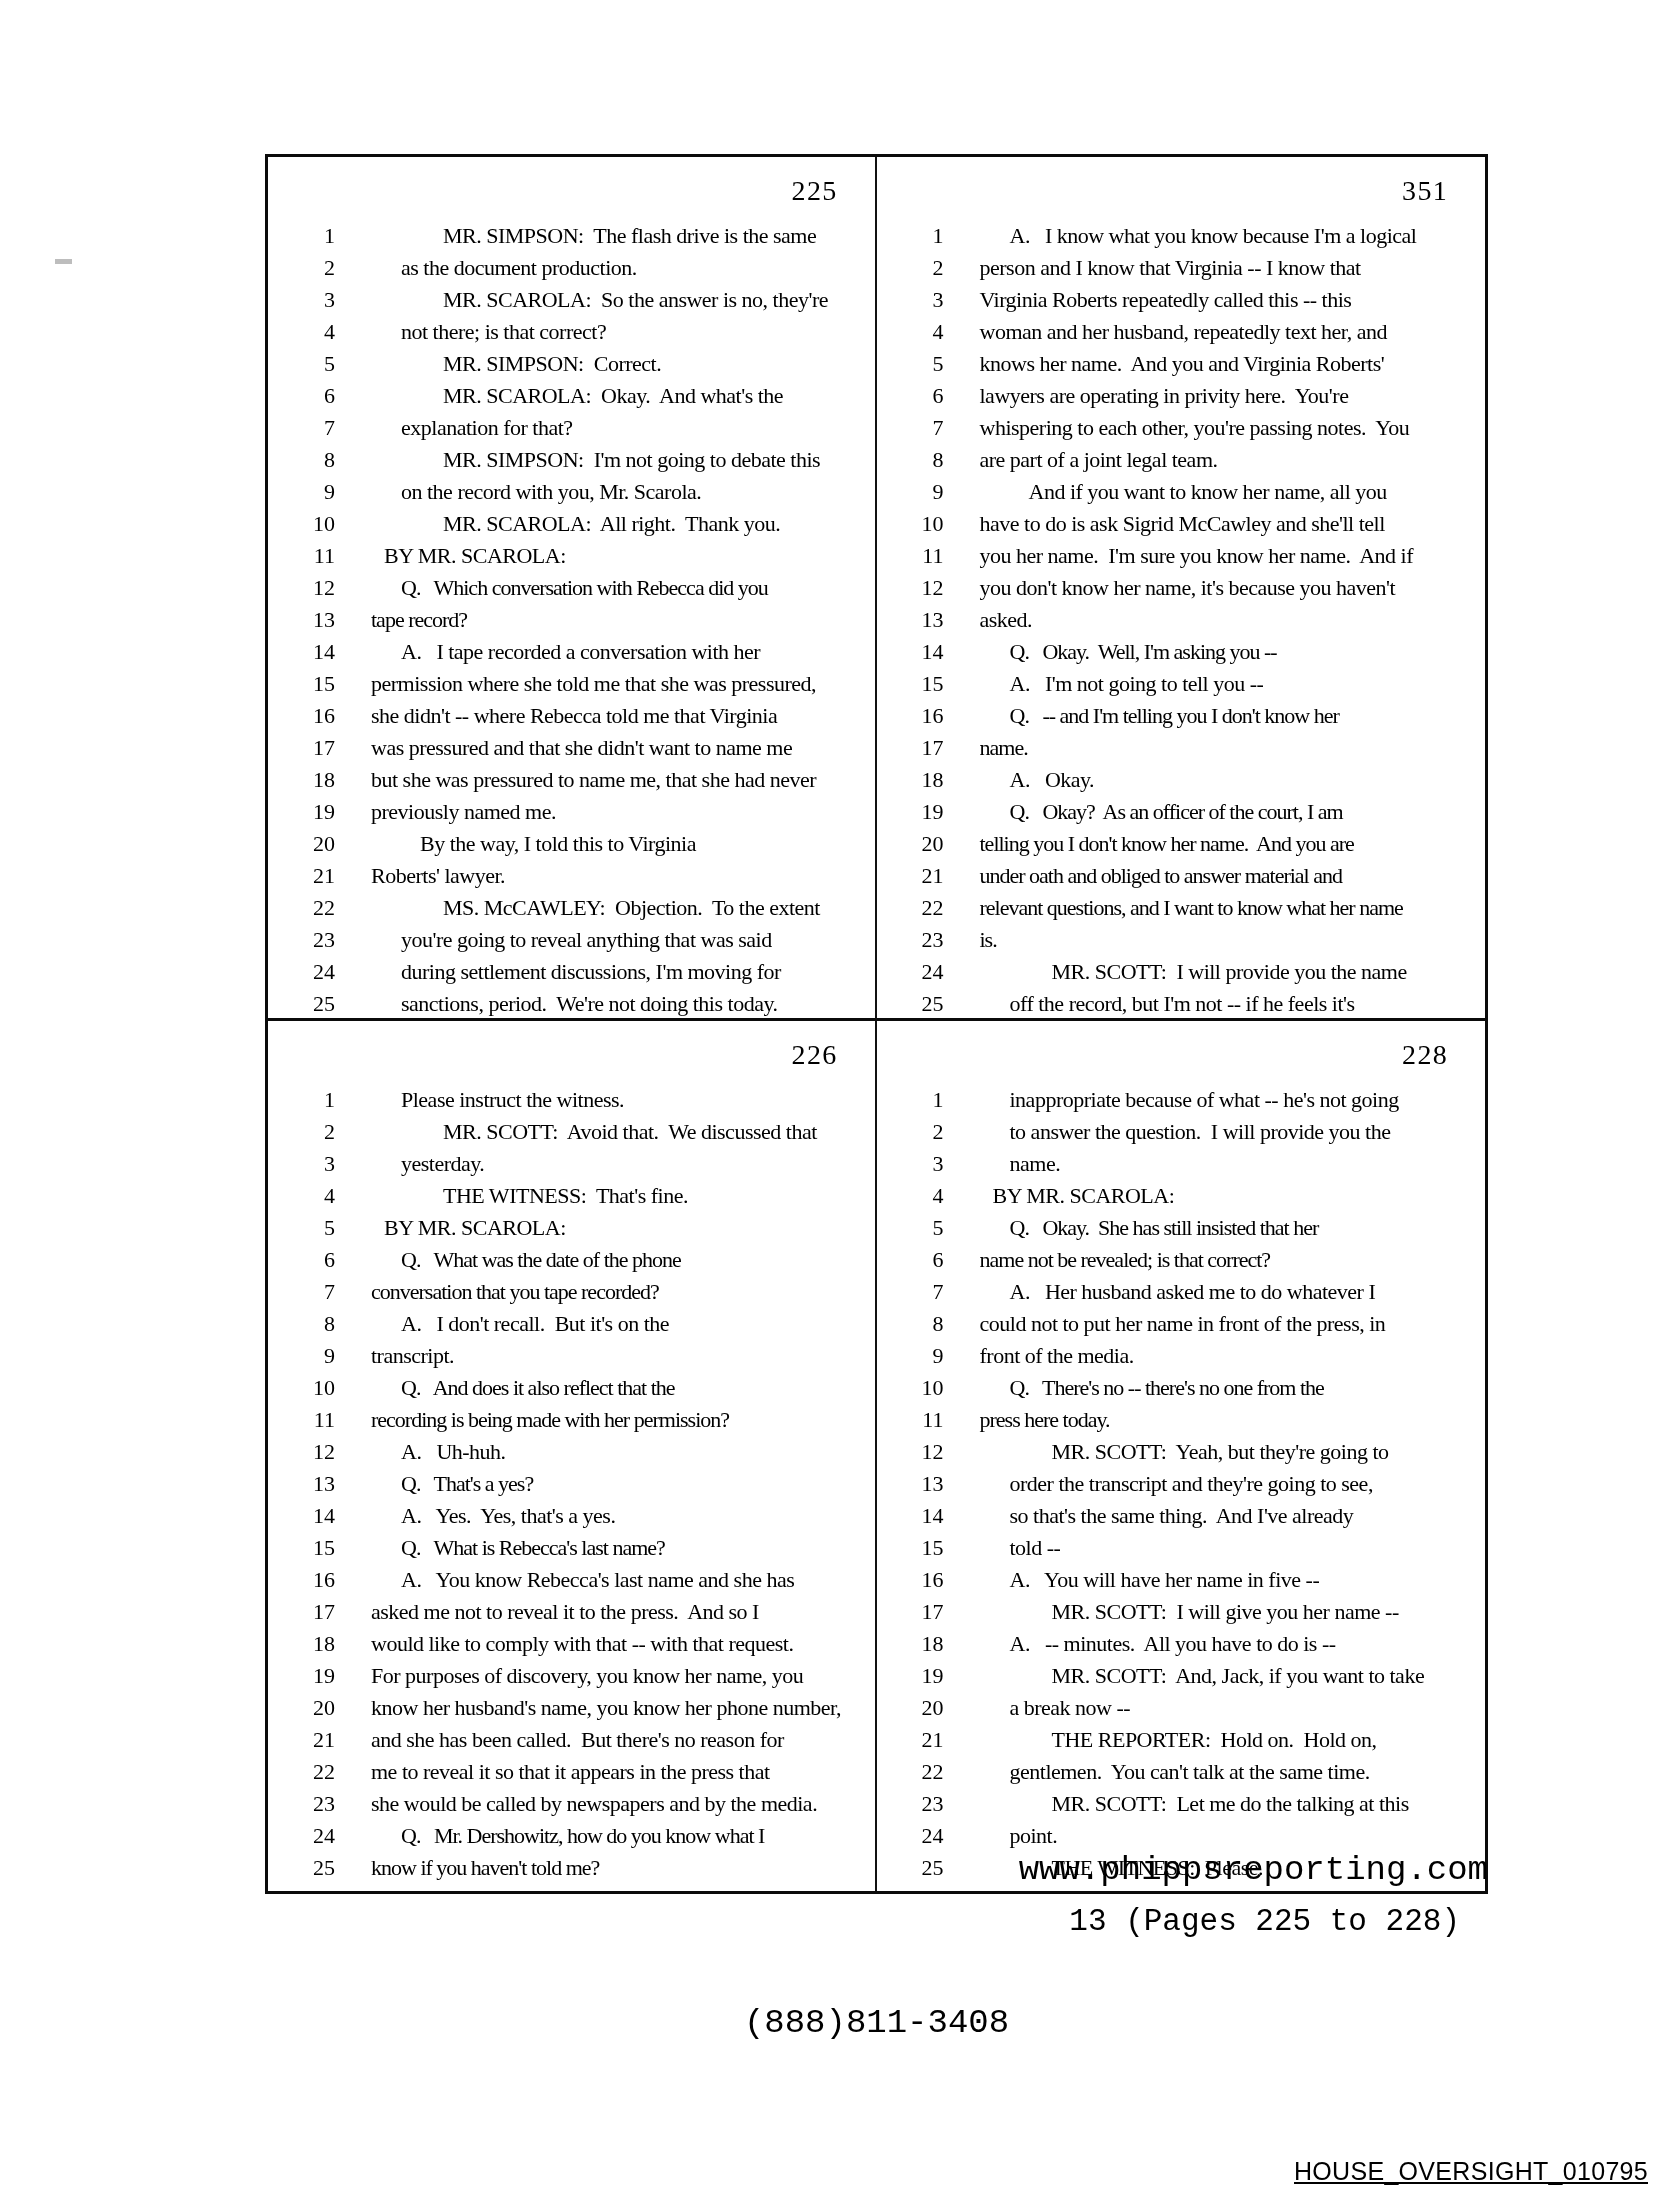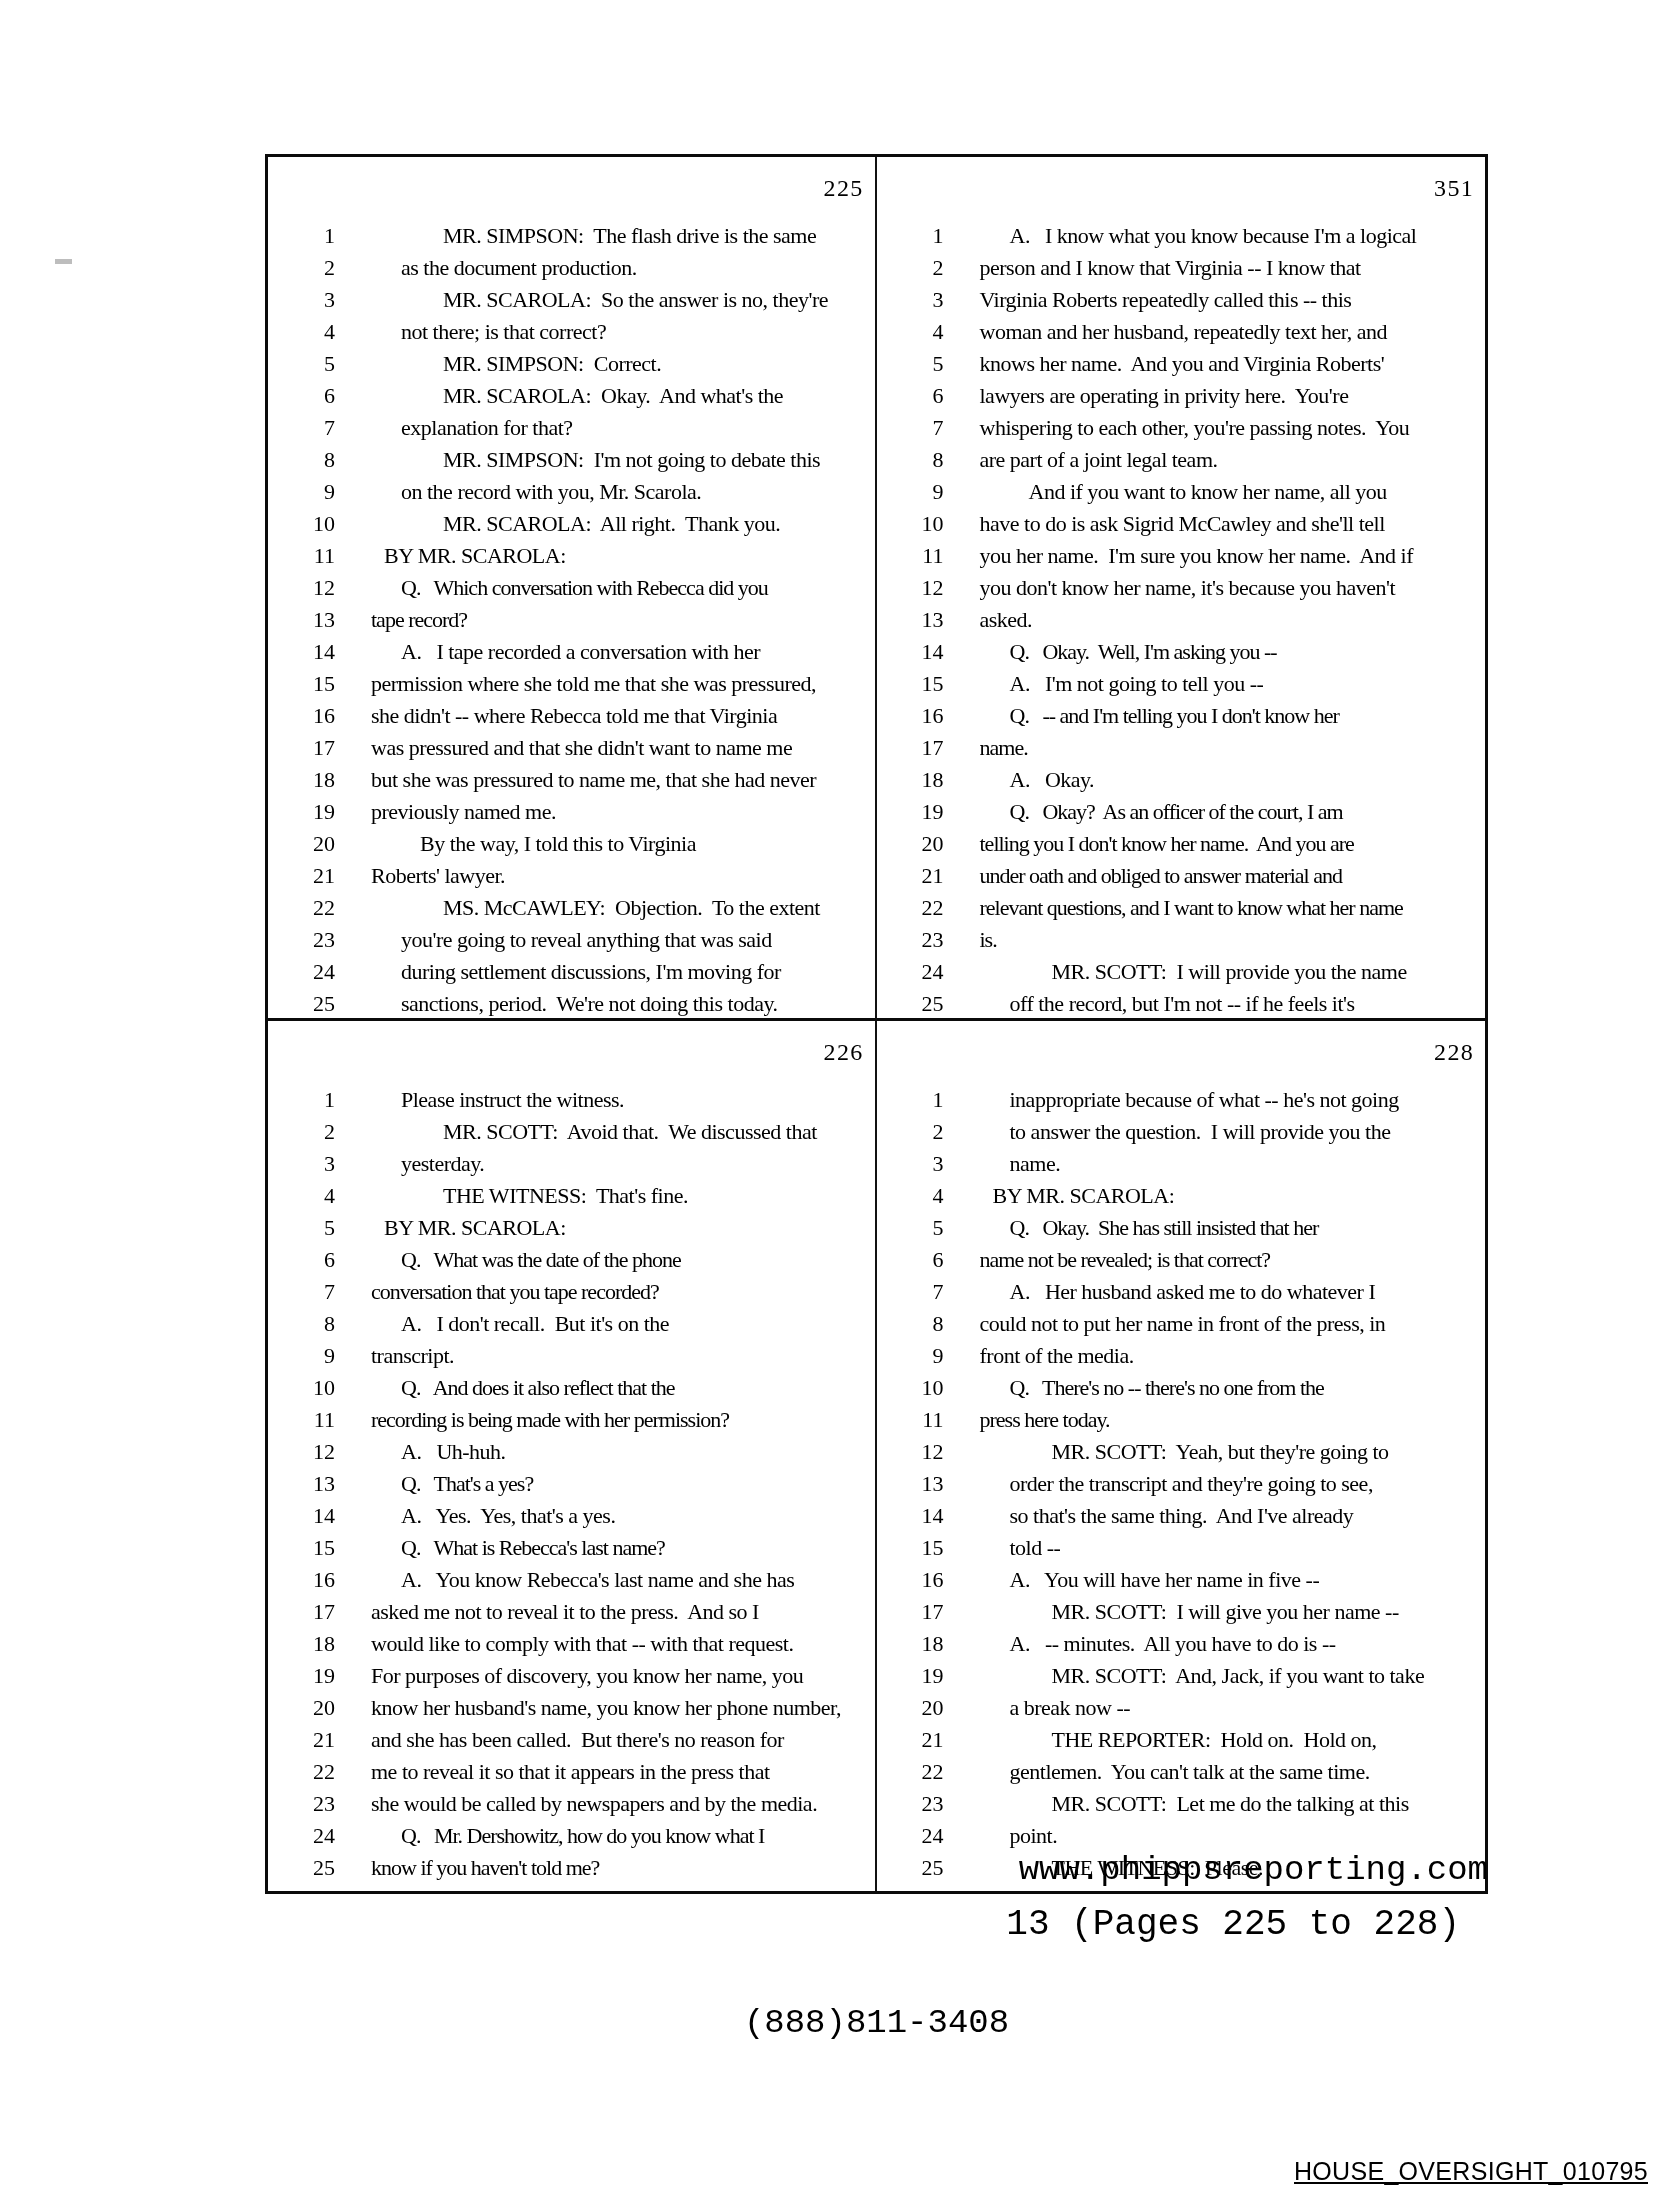--- a/index.html
+++ b/index.html
@@ -4,33 +4,33 @@
 <style>
   html,body{margin:0;padding:0;background:#ffffff;width:1669px;height:2205px;overflow:hidden;}
   .sheet{position:relative;width:1669px;height:2205px;background:#ffffff;
          font-family:"Liberation Serif", serif;color:#000;}
   .doc-box{position:absolute;left:265px;top:154px;width:1223px;height:1740px;
            border:3.3px solid #0b0b0b;box-sizing:border-box;
            display:grid;grid-template-columns:1fr 1fr;grid-template-rows:864px 1fr;}
   .quad{position:relative;box-sizing:border-box;}
   .quad.colL{border-right:2px solid #111;}
   .quad.rowT{border-bottom:3.3px solid #0b0b0b;}
-  .pagenum{position:absolute;top:18.3px;right:11px;font-size:24px;letter-spacing:1.3px;}
+  .pagenum{position:absolute;top:18.3px;right:37px;font-size:28px;letter-spacing:1.3px;}
   .lines{position:absolute;left:0;top:63px;right:0;white-space:pre;}
   .line{position:relative;height:32px;line-height:32px;}
   .ln{position:absolute;left:0;width:67px;text-align:right;font-size:22px;}
   .lt{position:absolute;left:103px;font-size:22px;letter-spacing:-0.5px;}
   .lt.b{font-weight:400;letter-spacing:-1px;}
   .i0{margin-left:0;}
   .i1{margin-left:13px;}
   .i2{margin-left:30px;}
   .i3{margin-left:49px;}
   .i4{margin-left:72px;}
   .footer-pageinfo{position:absolute;top:1904px;right:209px;
-           font-family:"Liberation Mono", monospace;font-size:36px;}
+           font-family:"Liberation Mono", monospace;font-size:31px;}
   .footer-center{position:absolute;left:265px;width:1223px;text-align:center;
            font-family:"Liberation Mono", monospace;font-size:34px;}
   .footer-site{top:1851px;text-align:right;}
   .footer-phone{top:2004px;}
   .watermark{position:absolute;top:2157px;right:21px;
            font-family:"Liberation Sans", sans-serif;font-size:25px;letter-spacing:0.3px;text-decoration:underline;}
   .artifact{position:absolute;left:55px;top:259px;width:17px;height:4.6px;background:#bdbdbd;}
 </style>
 </head>
 <body>

